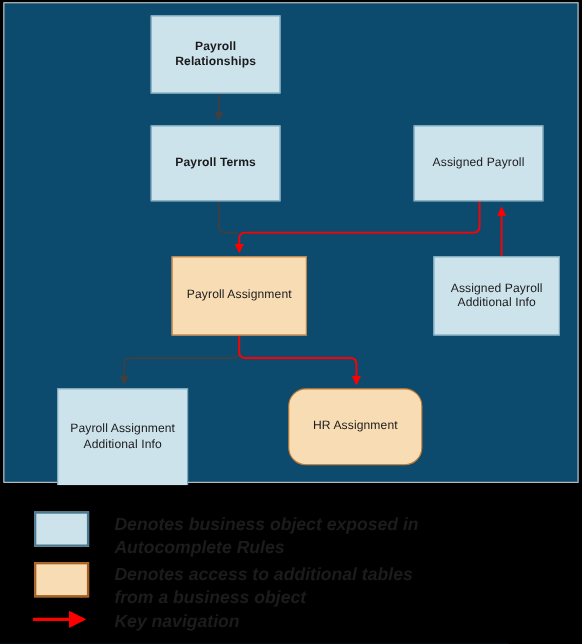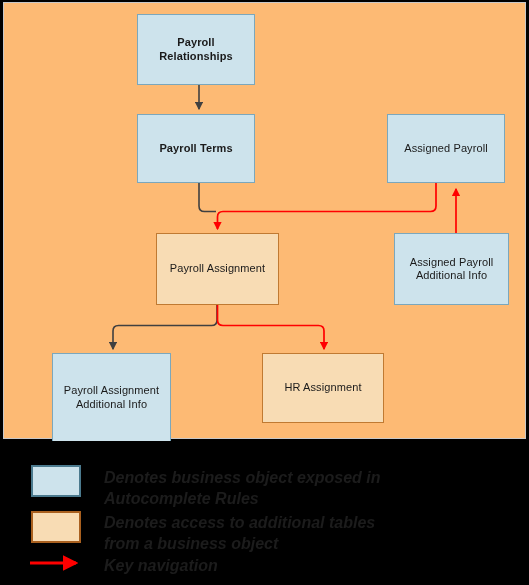--- a/index.html
+++ b/index.html
@@ -19,21 +19,21 @@
     left: 0; top: 0;
     width: 529px;
     height: 585px;
   }
   .diagram-panel {
     position: absolute;
     left: 3px;
     top: 2px;
     width: 523px;
     height: 437px;
-    background: #fdba74;
+    background: #0c4a6e;
     border: 1px solid #C8C8C8;
     box-sizing: border-box;
   }
   .legend-panel {
     position: absolute;
     left: 0;
     top: 441px;
     width: 529px;
     height: 144px;
     background: #000000;
@@ -124,31 +124,31 @@
 
       <path d="M 213.5 302 L 213.5 317 Q 213.5 322.5 219 322.5 L 314.5 322.5
                Q 320 322.5 320 328 L 320 346" fill="none" stroke="#FF0000" stroke-width="1.7" marker-end="url(#arrow-red)"></path>
     </svg>
 
     <div class="node blue bold" style="left:133px; top:11px; width:118px; height:71px;">Payroll
 Relationships</div>
 
     <div class="node blue" style="left:133px; top:111px; width:118px; height:69px;font-weight:bold;">Payroll Terms</div>
 
-    <div class="node blue" style="left:372px; top:111px; width:118px; height:69px;margin-left:11px;">Assigned Payroll</div>
+    <div class="node blue" style="left:372px; top:111px; width:118px; height:69px;">Assigned Payroll</div>
 
     <div class="node blue" style="left:390px; top:230px; width:115px; height:72px;">Assigned Payroll
 Additional Info</div>
 
     <div class="node orange" style="left:152px; top:230px; width:123px; height:72px;">Payroll Assignment</div>
 
     <div class="node blue" style="left:48px; top:350px; width:119px; height:89px;">Payroll Assignment
 Additional Info</div>
 
-    <div class="node orange" style="left:258px; top:350px; width:122px; height:70px;">HR Assignment</div>
+    <div class="node orange" style="left:258px; top:350px; width:122px; height:70px;border-radius:16px;">HR Assignment</div>
 
   </div>
 
   <div class="legend-panel">
 
     <div class="legend-swatch blue" style="left:31px; top:24px; width:50px; height:32px;"></div>
     <div class="legend-text" style="left:104px; top:26px; width:280px;">Denotes business object exposed in
 Autocomplete Rules</div>
 
     <div class="legend-swatch orange" style="left:31px; top:70px; width:50px; height:32px;"></div>

